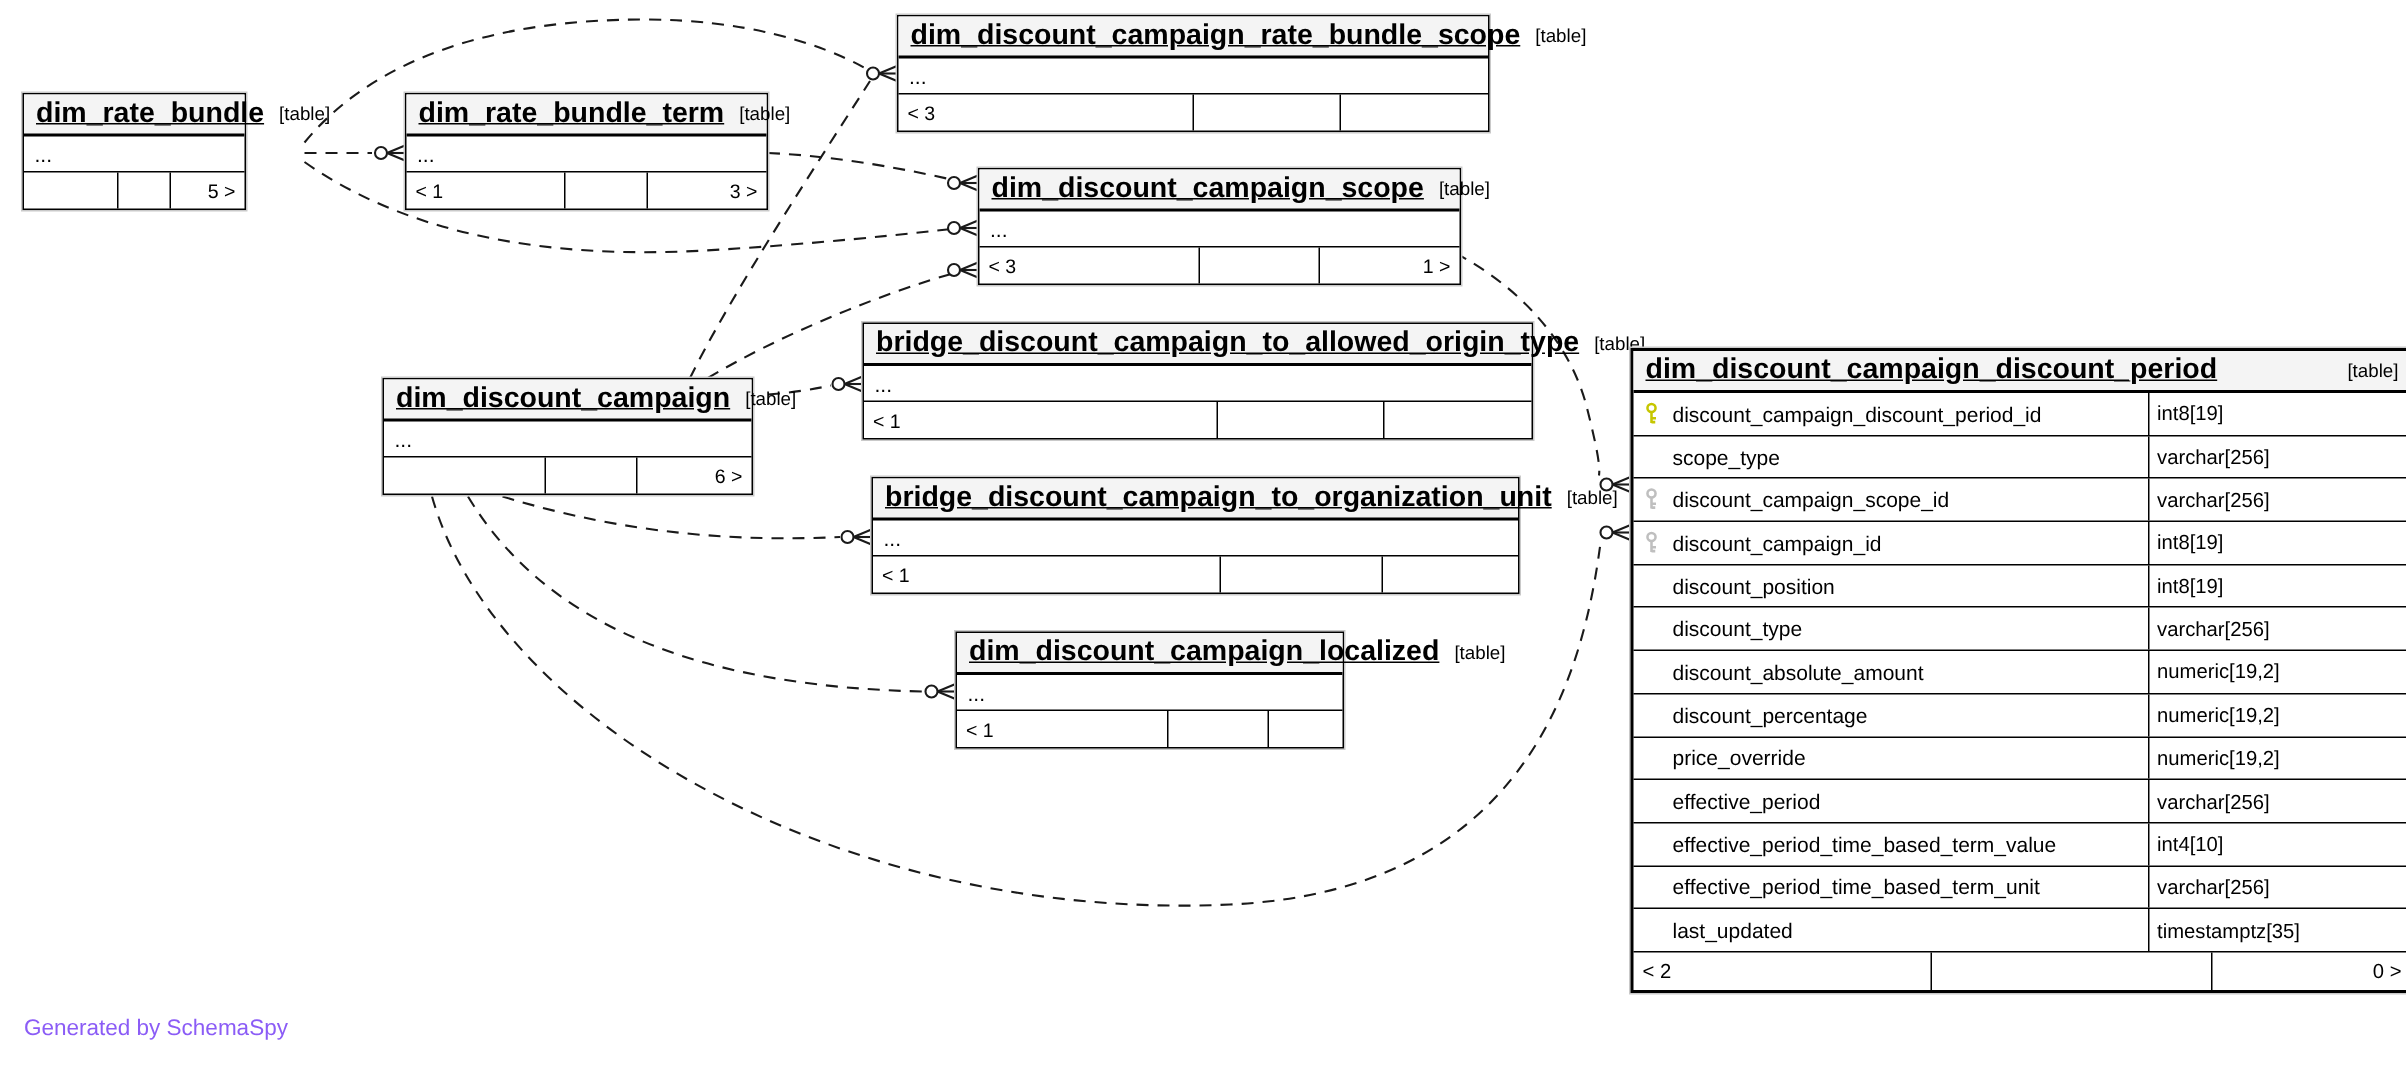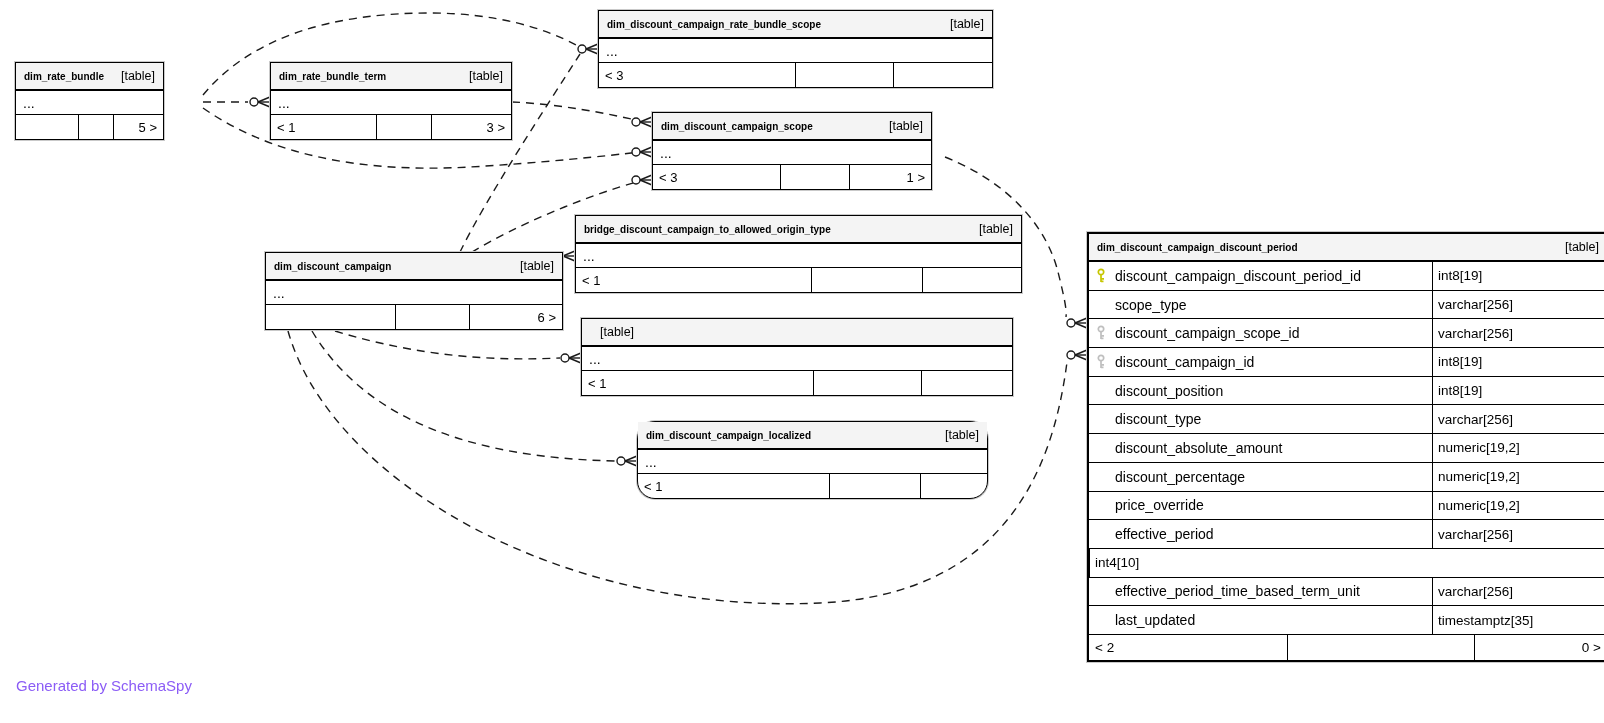--- a/index.html
+++ b/index.html
@@ -14,21 +14,21 @@
     position:absolute; z-index:1; background:#fff;
     border:1px solid #000; box-shadow:0 0 0 1px #c9c9c9;
   }
   .tbl.main { border:2px solid #000; }
 
   .tbl-header {
     display:flex; justify-content:space-between; align-items:center;
     background:#f4f4f4; border-bottom:2px solid #000;
     height:28px; padding:0 8px; cursor:pointer;
   }
-  .tbl-title { font-weight:bold; font-size:10px; white-space:nowrap; }
+  .tbl-title { font-weight:bold; font-size:19px; white-space:nowrap;text-decoration:underline; }
   .tbl-tag   { font-size:12.5px; white-space:nowrap; margin-left:10px; }
 
   .tbl-ellipsis {
     height:24px; display:flex; align-items:center;
     padding:0 7px; font-size:14px; border-bottom:1px solid #000;
   }
   .tbl-footer { display:flex; height:24px; font-size:13px; }
   .tbl-footer .cell {
     display:flex; align-items:center; padding:0 6px;
     border-right:1px solid #000; overflow:hidden; white-space:nowrap;
@@ -181,34 +181,34 @@
     <span class="tbl-tag">[table]</span>
   </div>
   <div class="tbl-ellipsis">...</div>
   <div class="tbl-footer">
     <div class="cell" style="flex:0 0 50%;">&lt; 3</div>
     <div class="cell" style="flex:0 0 25%;"></div>
     <div class="cell" style="flex:1;"></div>
   </div>
 </div>
 
-<div class="tbl" style="left:652px; top:112px; width:280px;">
+<div class="tbl" style="left:652px; top:112px; width:322px;">
   <div class="tbl-header">
     <span class="tbl-title">dim_discount_campaign_scope</span>
     <span class="tbl-tag">[table]</span>
   </div>
   <div class="tbl-ellipsis">...</div>
   <div class="tbl-footer">
     <div class="cell" style="flex:0 0 46%;">&lt; 3</div>
     <div class="cell" style="flex:0 0 25%;"></div>
     <div class="cell" style="flex:1;">1 &gt;</div>
   </div>
 </div>
 
-<div class="tbl" style="left:265px; top:252px; width:298px;">
+<div class="tbl" style="left:255px; top:252px; width:247px;">
   <div class="tbl-header">
     <span class="tbl-title">dim_discount_campaign</span>
     <span class="tbl-tag">[table]</span>
   </div>
   <div class="tbl-ellipsis">...</div>
   <div class="tbl-footer">
     <div class="cell" style="flex:0 0 44%;"></div>
     <div class="cell" style="flex:0 0 25%;"></div>
     <div class="cell" style="flex:1;">6 &gt;</div>
   </div>
@@ -222,31 +222,32 @@
   <div class="tbl-ellipsis">...</div>
   <div class="tbl-footer">
     <div class="cell" style="flex:0 0 53%;">&lt; 1</div>
     <div class="cell" style="flex:0 0 25%;"></div>
     <div class="cell" style="flex:1;"></div>
   </div>
 </div>
 
 <div class="tbl" style="left:581px; top:318px; width:432px;">
   <div class="tbl-header">
+    <span class="tbl-title">bridge_discount_campaign_to_organization_unit</span>
     <span class="tbl-tag">[table]</span>
   </div>
   <div class="tbl-ellipsis">...</div>
   <div class="tbl-footer">
     <div class="cell" style="flex:0 0 54%;">&lt; 1</div>
     <div class="cell" style="flex:0 0 25%;"></div>
     <div class="cell" style="flex:1;"></div>
   </div>
 </div>
 
-<div class="tbl" style="left:637px; top:421px; width:351px;border-radius:18px;">
+<div class="tbl" style="left:637px; top:421px; width:259px;">
   <div class="tbl-header">
     <span class="tbl-title">dim_discount_campaign_localized</span>
     <span class="tbl-tag">[table]</span>
   </div>
   <div class="tbl-ellipsis">...</div>
   <div class="tbl-footer">
     <div class="cell" style="flex:0 0 55%;">&lt; 1</div>
     <div class="cell" style="flex:0 0 26%;"></div>
     <div class="cell" style="flex:1;"></div>
   </div>
@@ -337,20 +338,24 @@
     <div class="type-cell">numeric[19,2]</div>
   </div>
   <div class="col-row">
     <div class="name-cell">
         <span class="key"></span>
         <span>effective_period</span>
       </div>
     <div class="type-cell">varchar[256]</div>
   </div>
   <div class="col-row">
+    <div class="name-cell">
+        <span class="key"></span>
+        <span>effective_period_time_based_term_value</span>
+      </div>
     <div class="type-cell">int4[10]</div>
   </div>
   <div class="col-row">
     <div class="name-cell">
         <span class="key"></span>
         <span>effective_period_time_based_term_unit</span>
       </div>
     <div class="type-cell">varchar[256]</div>
   </div>
   <div class="col-row">

